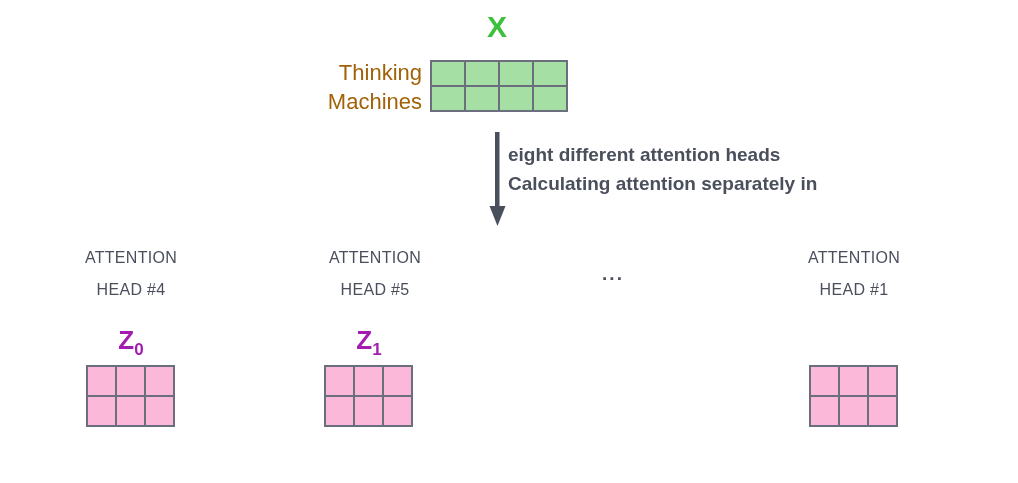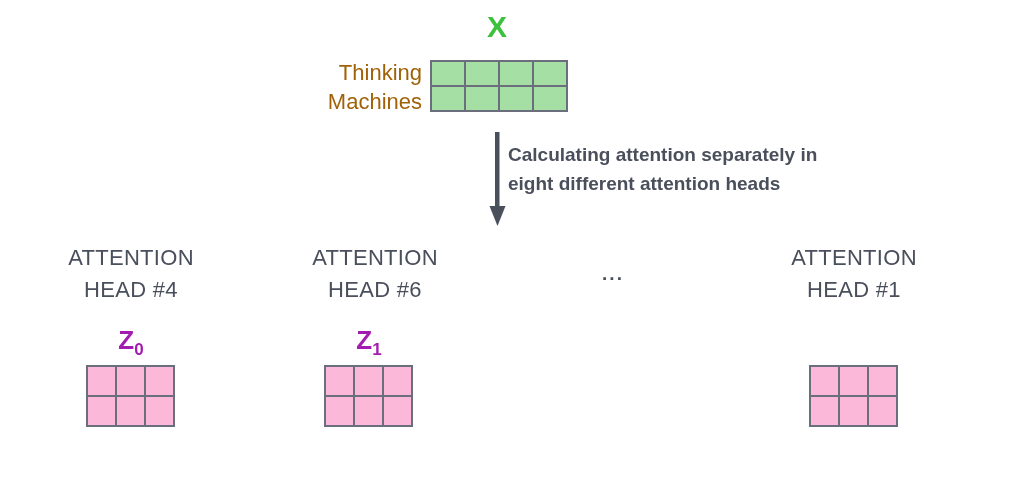--- a/index.html
+++ b/index.html
@@ -94,21 +94,21 @@
     top: 140px;
     width: 400px;
     font-size: 19px;
     font-weight: bold;
     color: #4a4f5c;
     line-height: 29px;
   }
 
   
   .head-title {
-    font-size: 22px;
+    font-size: 16px;
     color: #4a4f5c;
     line-height: 32px;
     text-align: center;
     width: 240px;
     letter-spacing: 0.3px;
   }
   .head-title .l1, .head-title .l2 { display: block; }
   #head-title-0 { left: 11px;  top: 242px; }
   #head-title-1 { left: 255px; top: 242px; }
   #head-title-7 { left: 734px; top: 242px; }
@@ -171,22 +171,22 @@
   </div>
 
   <div class="abs" id="flow-arrow">
     <svg width="20" height="96" viewBox="0 0 20 96" xmlns="http://www.w3.org/2000/svg">
       <rect x="7" y="0" width="4.5" height="78" fill="#4a4f5c"></rect>
       <polygon points="1.5,74 17.5,74 9.5,94" fill="#4a4f5c"></polygon>
     </svg>
   </div>
 
   <div class="abs" id="flow-caption">
+    <div>eight different attention heads</div>
     <div>Calculating attention separately in</div>
-    <div>eight different attention heads</div>
   </div>
 
   <div class="abs head-title" id="head-title-0">
     <span class="l1">ATTENTION</span>
     <span class="l2">HEAD #4</span>
   </div>
   <div class="abs z-label" id="z-label-0"><span>Z</span><span class="sub">0</span></div>
   <div class="abs matrix matrix-z" id="matrix-z0">
     <div class="row">
       <div class="cell"></div>
@@ -195,21 +195,21 @@
     </div>
     <div class="row">
       <div class="cell"></div>
       <div class="cell"></div>
       <div class="cell"></div>
     </div>
   </div>
 
   <div class="abs head-title" id="head-title-1">
     <span class="l1">ATTENTION</span>
-    <span class="l2">HEAD #6</span>
+    <span class="l2">HEAD #5</span>
   </div>
   <div class="abs z-label" id="z-label-1"><span>Z</span><span class="sub">1</span></div>
   <div class="abs matrix matrix-z" id="matrix-z1">
     <div class="row">
       <div class="cell"></div>
       <div class="cell"></div>
       <div class="cell"></div>
     </div>
     <div class="row">
       <div class="cell"></div>

